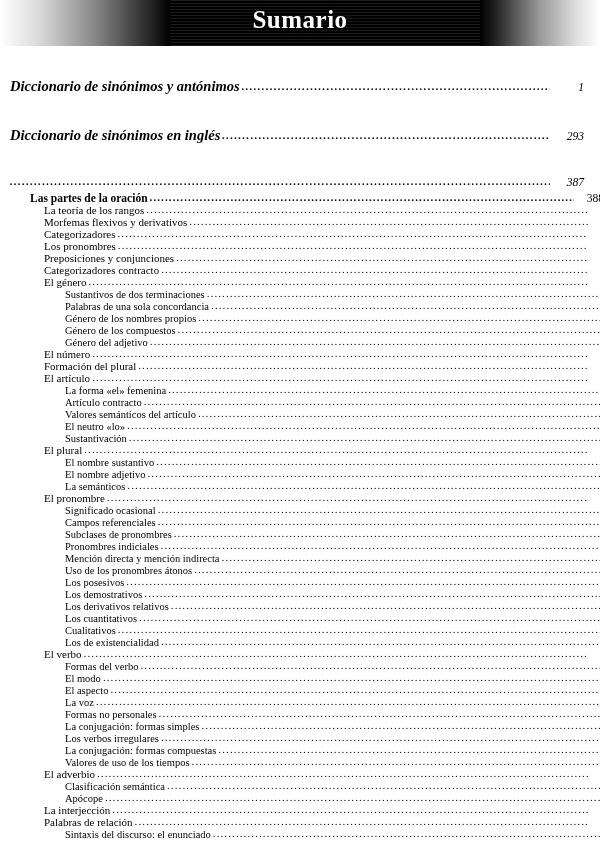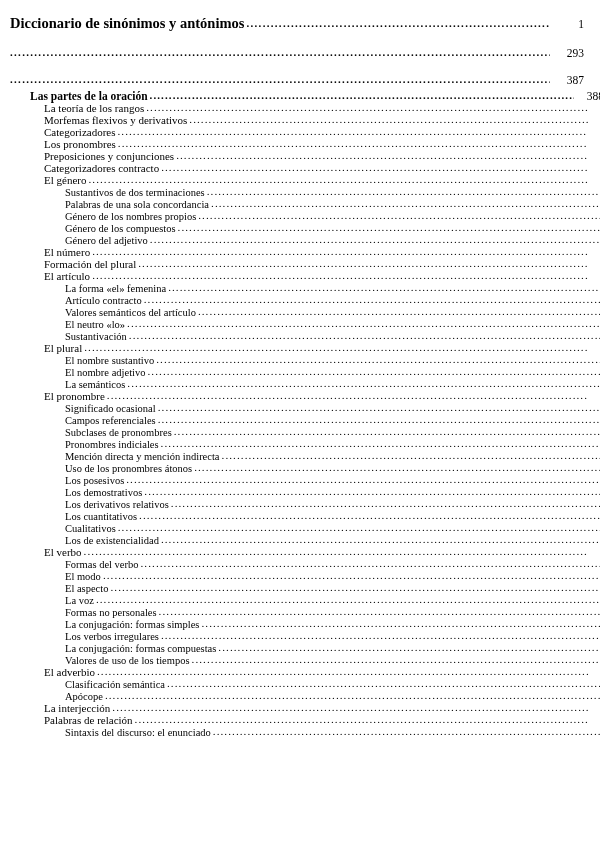--- a/index.html
+++ b/index.html
@@ -85,22 +85,23 @@
   .row .page-num {
     flex: 0 0 auto;
     text-align: right;
     padding-left: 4px;
   }
 
   
   .lvl0 {
     font-size: 14.5px;
     font-weight: bold;
-    margin-top: 1px;
+    margin-top: 18px;
     margin-bottom: 4px;
+    font-style: italic;
   }
   .lvl0 .page-num { width: 30px; font-weight: normal; font-size: 11.5px; }
   .lvl0 .dots { letter-spacing: 1.3px; }
 
   
   .lvl1 {
     font-size: 11.5px;
     font-weight: bold;
     padding-left: 20px;
     margin-top: 1px;
@@ -122,29 +123,33 @@
     margin-top: 0px;
   }
 
   .spacer-lg { height: 10px; }
 </style>
 </head>
 <body>
 
 <div class="page">
 
+  <div class="header-band">
+    <div class="header-title">Sumario</div>
+  </div>
 
   <div class="toc" id="toc-list">
       <div class="row lvl0">
         <span class="label">Diccionario de sinónimos y antónimos</span>
         <span class="dots">...............................................................................................................................................................</span>
         <span class="page-num">1</span>
       </div>
       <div class="spacer-lg"></div>
       <div class="row lvl0">
+        <span class="label">Diccionario de sinónimos en inglés</span>
         <span class="dots">...............................................................................................................................................................</span>
         <span class="page-num">293</span>
       </div>
       <div class="spacer-lg"></div>
       <div class="row lvl0">
         <span class="dots">...............................................................................................................................................................</span>
         <span class="page-num">387</span>
       </div>
       <div class="row lvl1">
         <span class="label">Las partes de la oración</span>

